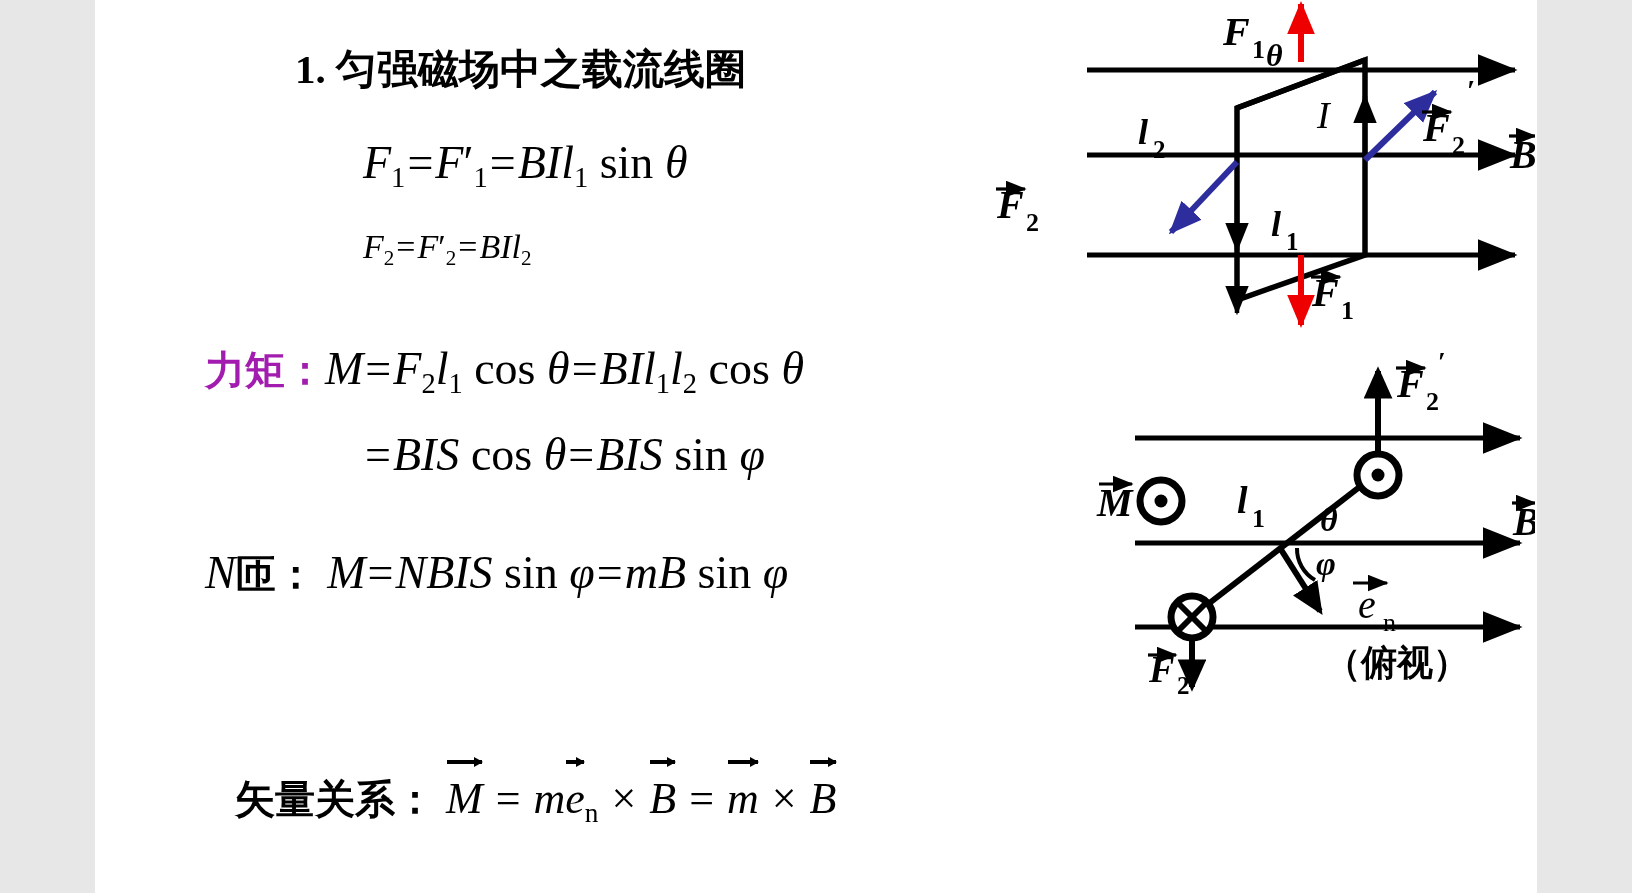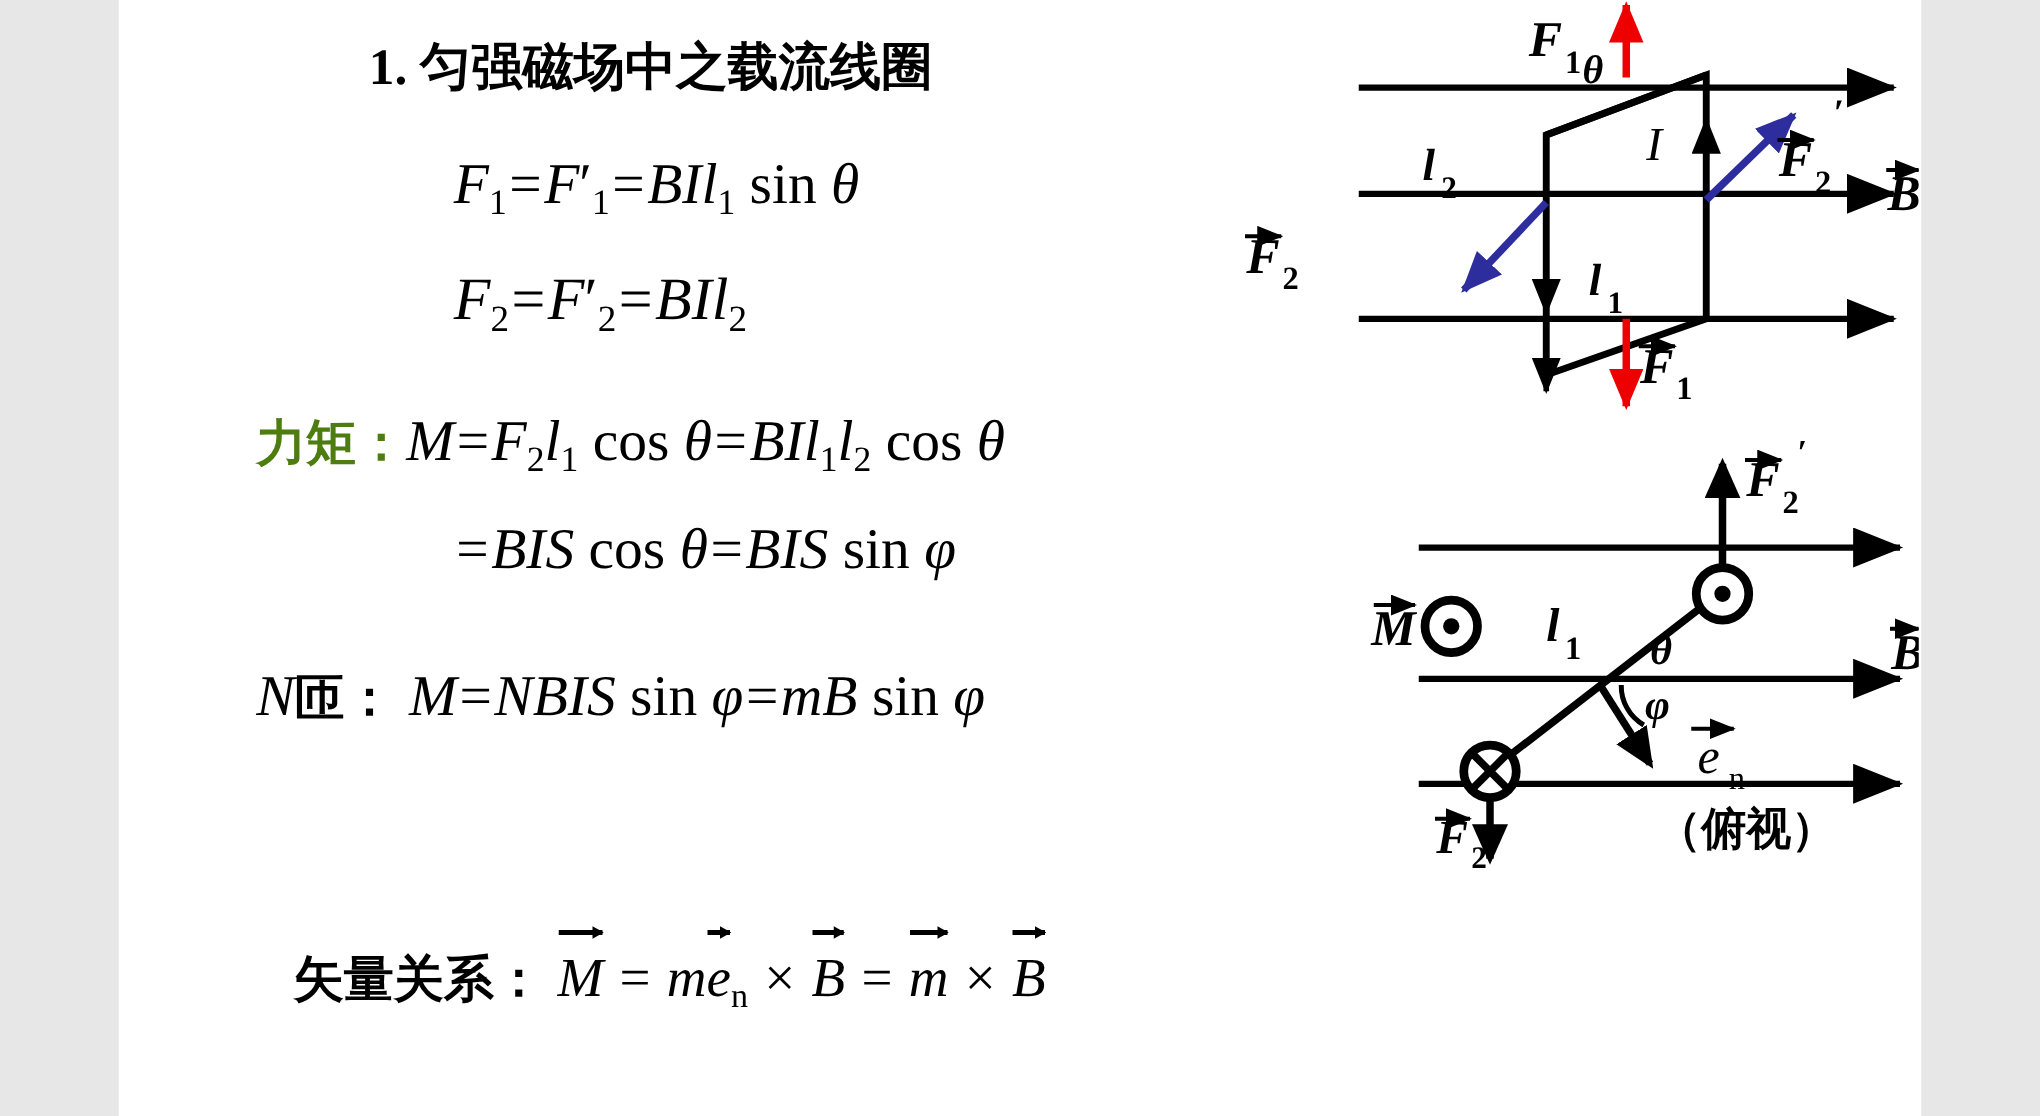--- a/index.html
+++ b/index.html
@@ -27,50 +27,50 @@
     height: 893px;
     background: #e7e7e7;
   }
   #gutter-left  { left: 0;      width: 95px; }
   #gutter-right { left: 1537px; width: 95px; }
 
   
   #text-col {
     position: absolute;
     left: 0;
-    top: 0;
+    top: 16px;
     width: 1000px;
     height: 743px;
   }
   .line {
     position: absolute;
     white-space: nowrap;
     color: #000;
   }
   .cjk {
     font-family: "DejaVu Sans", "Liberation Sans", sans-serif;
     font-weight: bold;
   }
   .mi { font-style: italic; font-family: "Liberation Serif","DejaVu Serif",serif; }
   .mup { font-style: normal; font-family: "Liberation Serif","DejaVu Serif",serif; margin-top: 12px; }
   .sub-up {
     font-size: 0.62em;
     vertical-align: -0.32em;
     font-style: normal;
   }
   .prime { font-style: normal; }
-  .red { color: #4d7c0f; font-family: Liberation Mono, monospace; }
+  .red { color: #a21caf; font-family: Liberation Mono, monospace; }
   .op { font-style: normal; padding: 0 2px; }
 
   
   #l-title { left: 200px; top: 26px; font-size: 41px; }
   #l-title .num { font-family: "Liberation Serif","DejaVu Serif",serif; font-weight:bold; font-style:normal; }
 
   #l-f1   { left: 268px; top: 120px;  font-size: 46px; }
-  #l-f2   { left: 268px; top: 212px;  font-size: 48px; }
+  #l-f2   { left: 268px; top: 212px;  font-size: 34px; }
   #l-torque { left: 110px; top: 326px; font-size: 46px; }
   #l-bis  { left: 268px; top: 412px;  font-size: 46px; }
   #l-nturn { left: 110px; top: 530px; font-size: 46px; }
   #l-def  { left: 140px; top: 642px;  font-size: 44px; }
   #l-vec  { left: 140px; top: 756px;  font-size: 44px; }
 
   #l-torque .cjk, #l-nturn .cjk, #l-def .cjk, #l-vec .cjk { font-size: 40px; }
   #l-title .cjk { font-size: 41px; }
 
   .vecwrap { position: relative; display: inline-block; }

